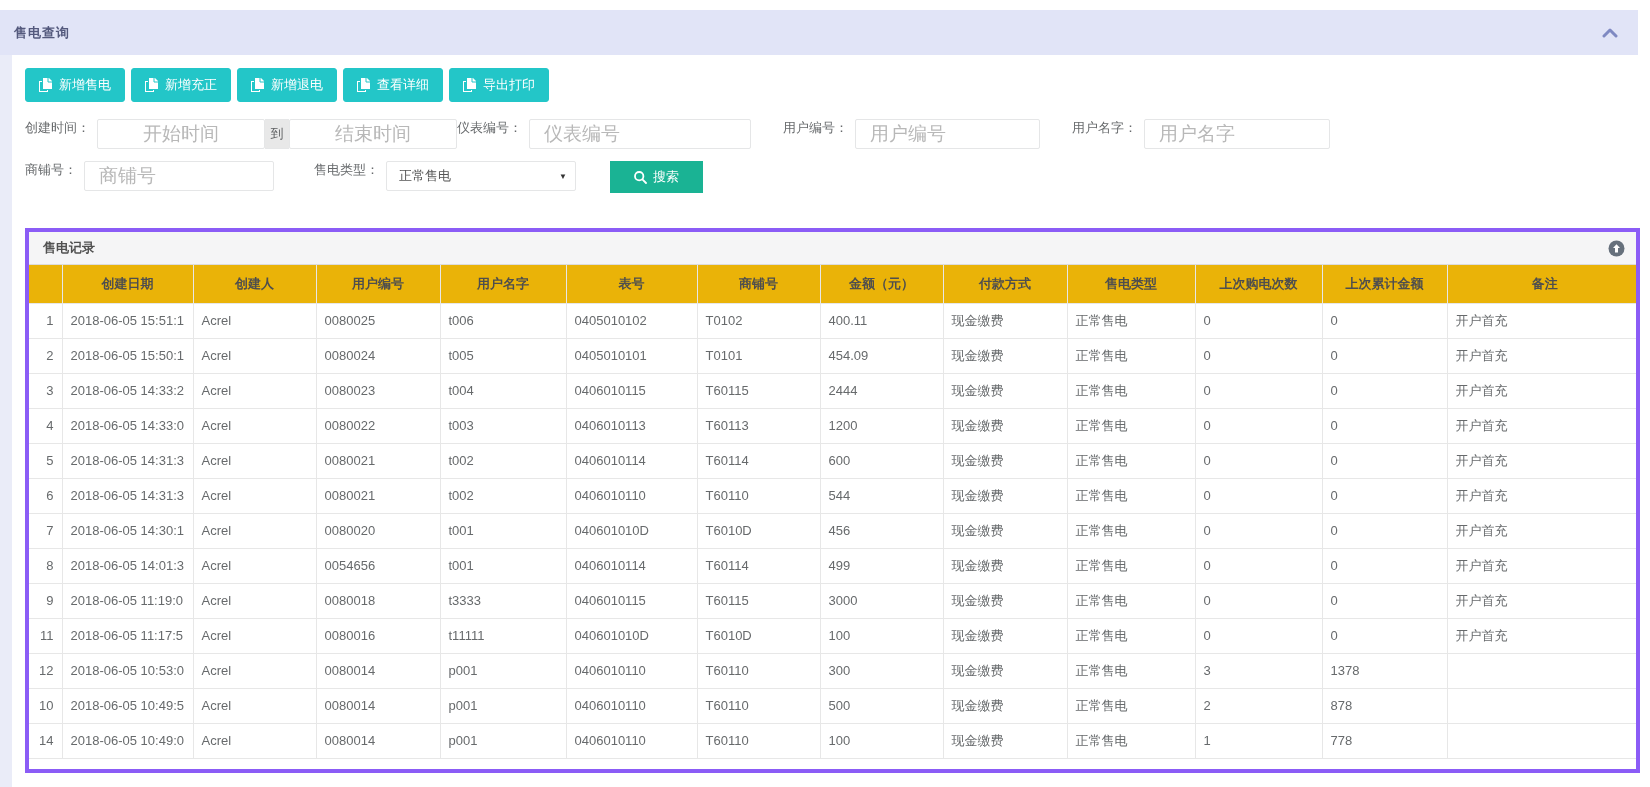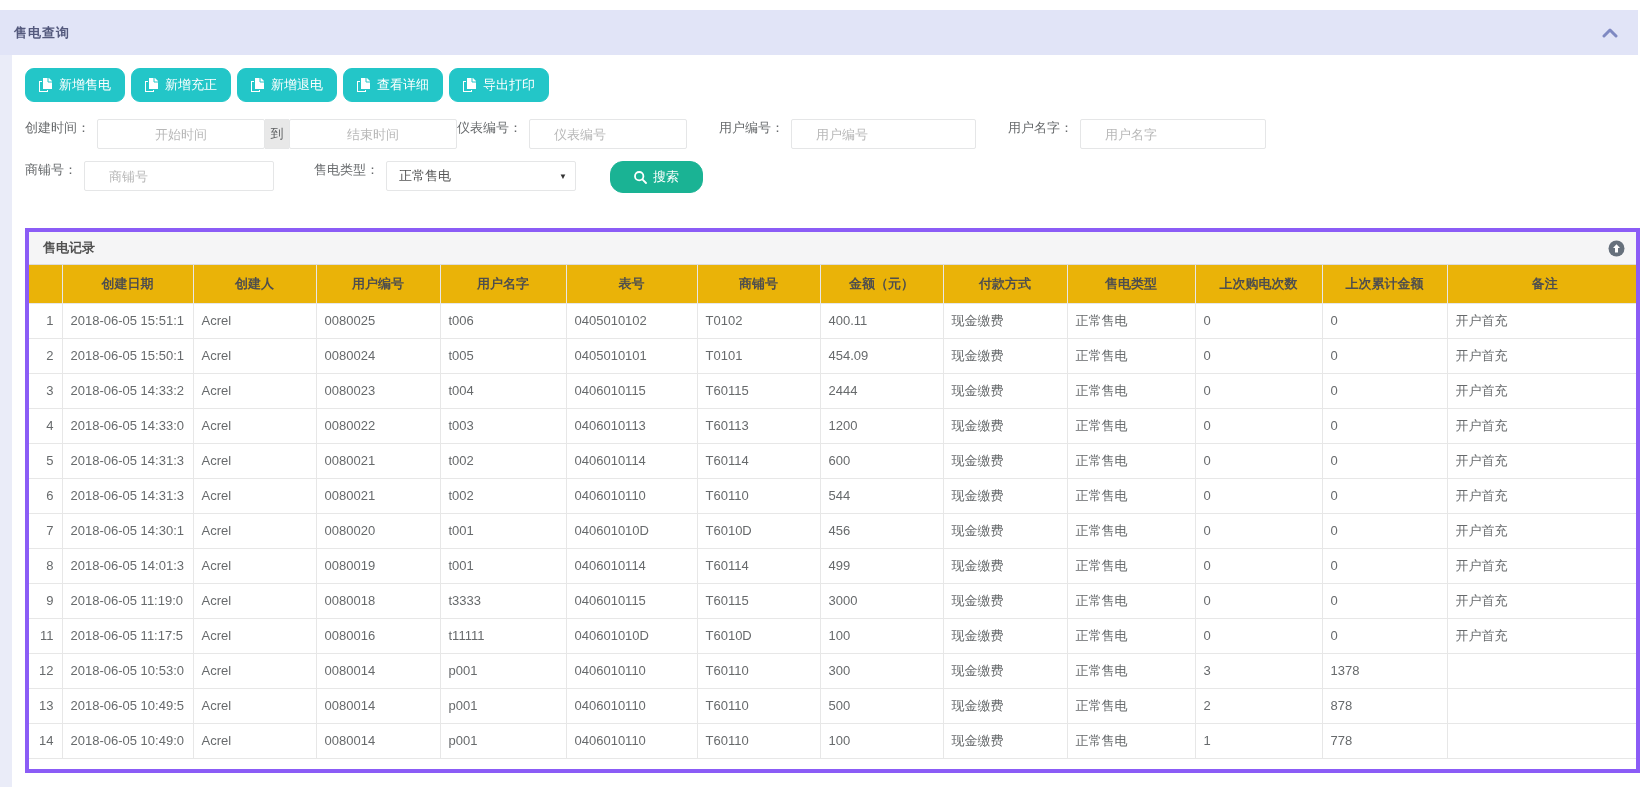--- a/index.html
+++ b/index.html
@@ -10,42 +10,42 @@
   
   .titlebar { position:absolute; left:0; top:10px; width:1638px; height:45px; background:#e1e4f7;
               display:flex; align-items:center; justify-content:space-between; padding:0 20px 0 14px; }
   .titlebar .title { font-size:13px; font-weight:bold; color:#54597d; letter-spacing:1px; }
   .collapse-chevron { width:16px; height:10px; cursor:pointer; }
 
   
   .content { position:absolute; left:12px; top:55px; width:1638px; height:732px; background:#fff; }
 
   .toolbar { position:absolute; left:13px; top:13px; display:flex; gap:6px; }
-  .btn-teal { height:34px; background:#23c6c8; color:#fff; border:1px solid #23c6c8; border-radius:9px;
+  .btn-teal { height:34px; background:#23c6c8; color:#fff; border:1px solid #23c6c8; border-radius:3px;
               font-size:13px; font-family:inherit; padding:0 13px; display:flex; align-items:center; gap:7px; cursor:pointer; }
   .btn-teal svg { display:block; }
 
   .filter-row { position:absolute; display:flex; align-items:flex-start; font-size:13px; color:#676a6c; }
   .filter-row.r1 { left:13px; top:64px; }
   .filter-row.r2 { left:13px; top:106px; }
   .flabel { white-space:nowrap; margin-right:7px; }
-  .finput { height:30px; border:1px solid #e5e6e7; border-radius:2px; font-size:13px; font-family:inherit;
-            color:#0f766e; padding:0 24px; outline:none; background:#fff; }
+  .finput { height:30px; border:1px solid #e5e6e7; border-radius:2px; font-size:19px; font-family:inherit;
+            color:#0f766e; padding:0 14px; outline:none; background:#fff; }
   .finput::placeholder { color:#b8b8b8; opacity:1; }
   .date-input { width:168px; text-align:center; }
   .addon { width:24px; height:30px; background:#e8e8e8; border-top:1px solid #e5e6e7; border-bottom:1px solid #e5e6e7;
            display:flex; align-items:center; justify-content:center; font-size:13px; color:#5f6163; }
   .gap30 { } .gap32 { margin-left:32px; } .gap40 { margin-left:40px; } .gap34 { margin-left:34px; }
 
   .fake-select { width:190px; height:30px; border:1px solid #e5e6e7; border-radius:2px; background:#fff;
                  display:flex; align-items:center; justify-content:space-between; padding:0 8px 0 12px;
                  font-size:13px; color:#555; cursor:pointer; }
   .fake-select .caret { font-size:8px; color:#333; }
 
-  .btn-search { height:32px; width:93px; background:#1ab394; color:#fff; border:1px solid #1ab394; border-radius:13px;
+  .btn-search { height:32px; width:93px; background:#1ab394; color:#fff; border:1px solid #1ab394; border-radius:0;
                 font-size:13px; font-family:inherit; display:flex; align-items:center; justify-content:center; gap:6px; cursor:pointer; }
 
   
   .panel { position:absolute; left:13px; top:173px; width:1615px; height:545px; border:4px solid #8b5cf6;
            background:#fff; overflow:hidden; }
   .panel-header { height:33px; background:#f5f5f6; border-bottom:1px solid #dcdcdc; display:flex;
                   align-items:center; justify-content:space-between; padding:0 11px 0 14px; }
   .panel-header .ptitle { font-size:13px; font-weight:bold; color:#515151; }
   .circle-up { width:17px; height:17px; cursor:pointer; }
 
@@ -115,21 +115,21 @@
         <span>导出打印</span>
       </button>
     </div>
 
     <div class="filter-row r1">
       <span class="flabel">创建时间：</span>
       <input class="finput date-input" placeholder="开始时间" style="">
       <span class="addon">到</span>
       <input class="finput date-input" placeholder="结束时间" style="">
       <span class="flabel gap30">仪表编号：</span>
-      <input class="finput" style="width: 158px;" placeholder="仪表编号">
+      <input class="finput" style="width: 222px;" placeholder="仪表编号">
       <span class="flabel gap32">用户编号：</span>
       <input class="finput" style="width: 185px;" placeholder="用户编号">
       <span class="flabel gap32">用户名字：</span>
       <input class="finput" style="width: 186px;" placeholder="用户名字">
     </div>
 
     <div class="filter-row r2">
       <span class="flabel">商铺号：</span>
       <input class="finput" style="width: 190px;" placeholder="商铺号">
       <span class="flabel gap40">售电类型：</span>
@@ -290,21 +290,21 @@
               <td>现金缴费</td>
               <td>正常售电</td>
               <td>0</td>
               <td>0</td>
               <td>开户首充</td>
             </tr>
             <tr>
               <td class="idx">8</td>
               <td>2018-06-05 14:01:3</td>
               <td>Acrel</td>
-              <td>0080019</td>
+              <td>0054656</td>
               <td>t001</td>
               <td>0406010114</td>
               <td>T60114</td>
               <td>499</td>
               <td>现金缴费</td>
               <td>正常售电</td>
               <td>0</td>
               <td>0</td>
               <td>开户首充</td>
             </tr>
@@ -347,21 +347,21 @@
               <td>0406010110</td>
               <td>T60110</td>
               <td>300</td>
               <td>现金缴费</td>
               <td>正常售电</td>
               <td>3</td>
               <td>1378</td>
               <td></td>
             </tr>
             <tr>
-              <td class="idx">13</td>
+              <td class="idx">10</td>
               <td>2018-06-05 10:49:5</td>
               <td>Acrel</td>
               <td>0080014</td>
               <td>p001</td>
               <td>0406010110</td>
               <td>T60110</td>
               <td>500</td>
               <td>现金缴费</td>
               <td>正常售电</td>
               <td>2</td>

